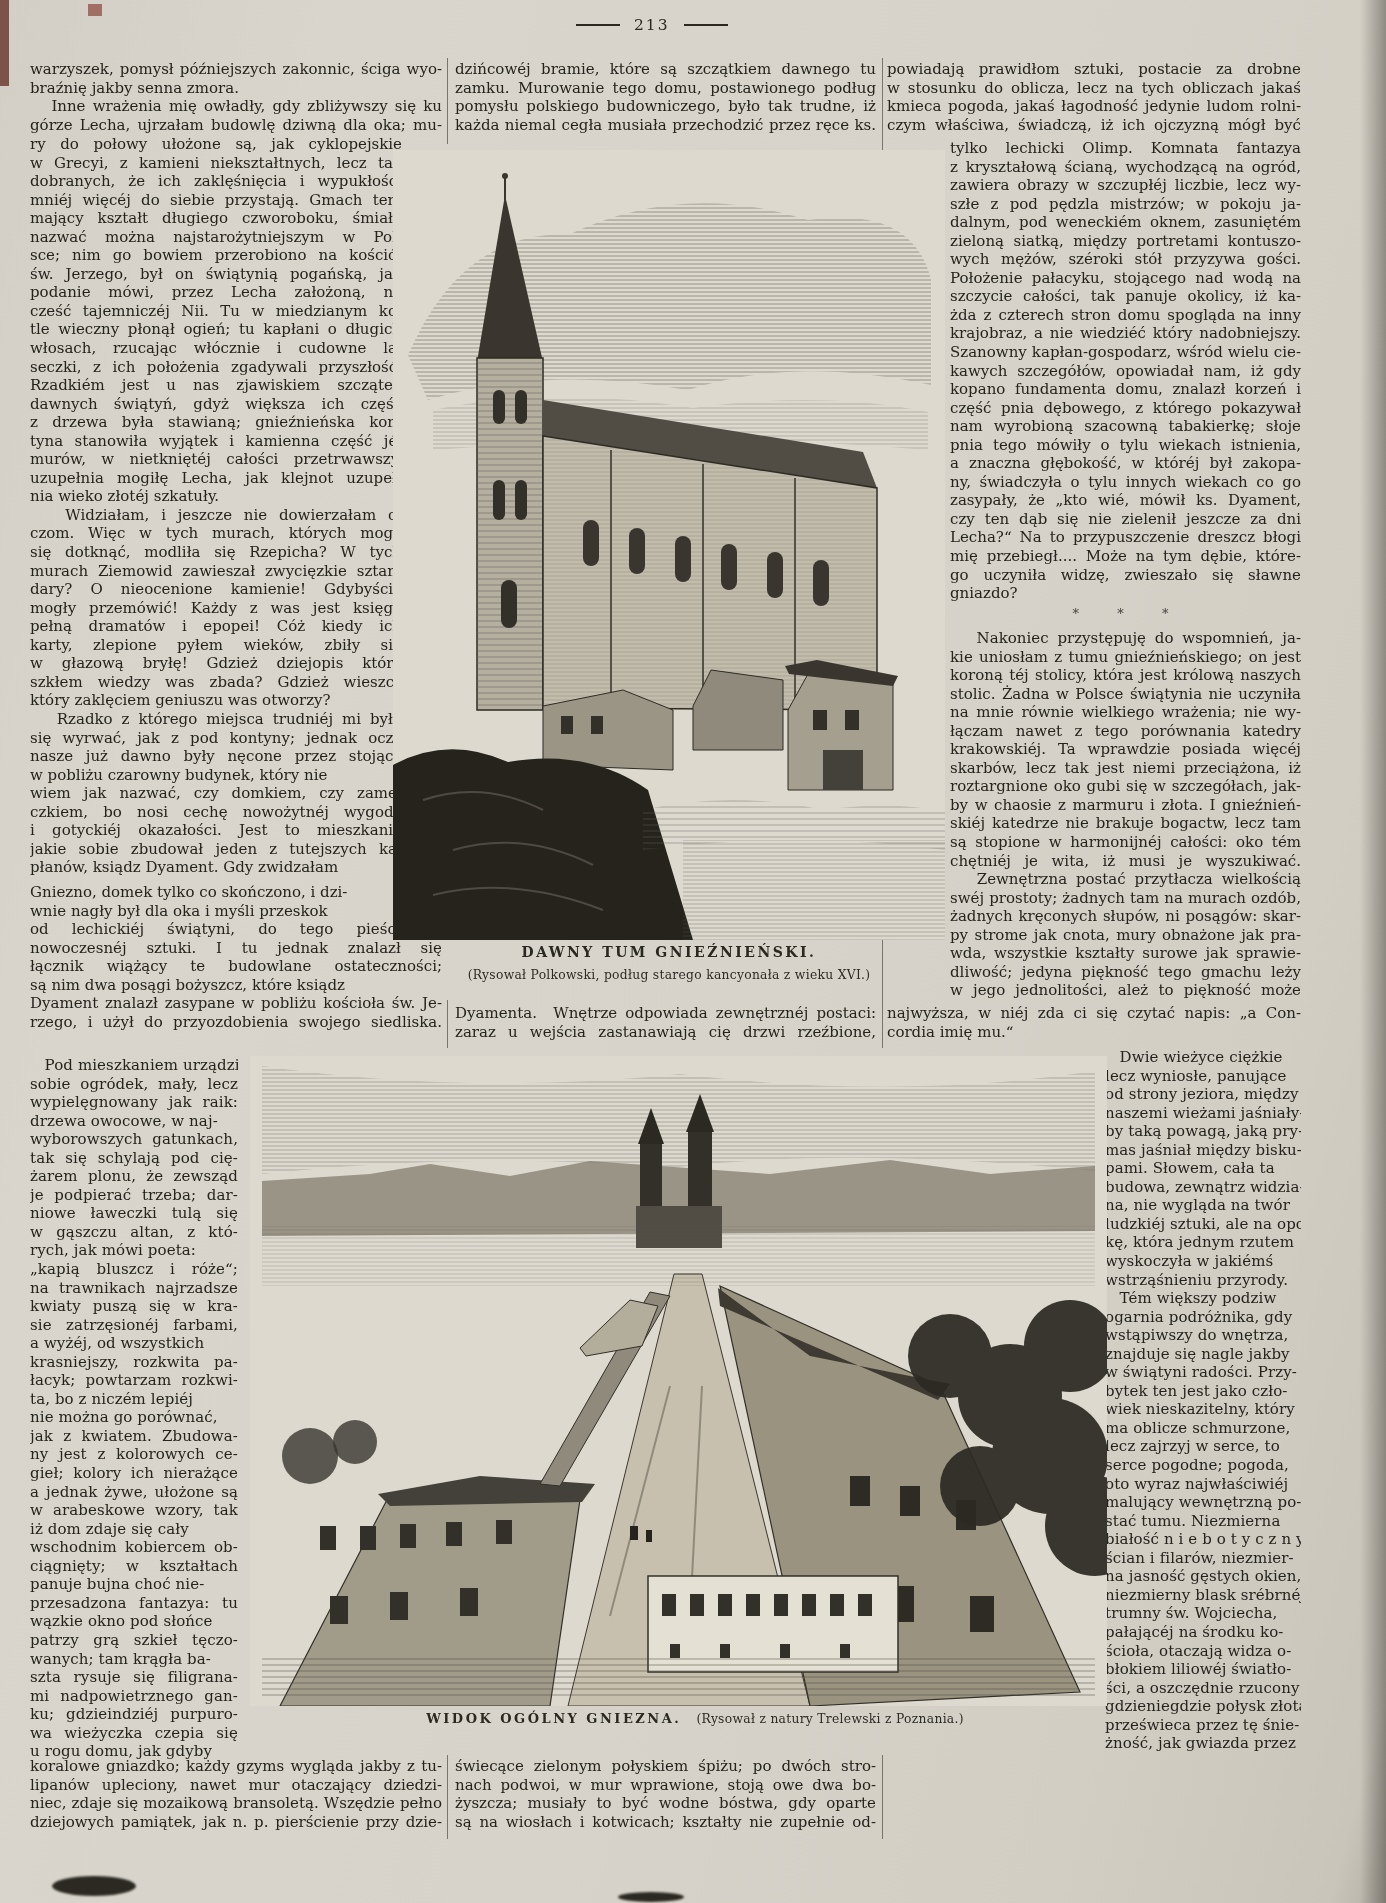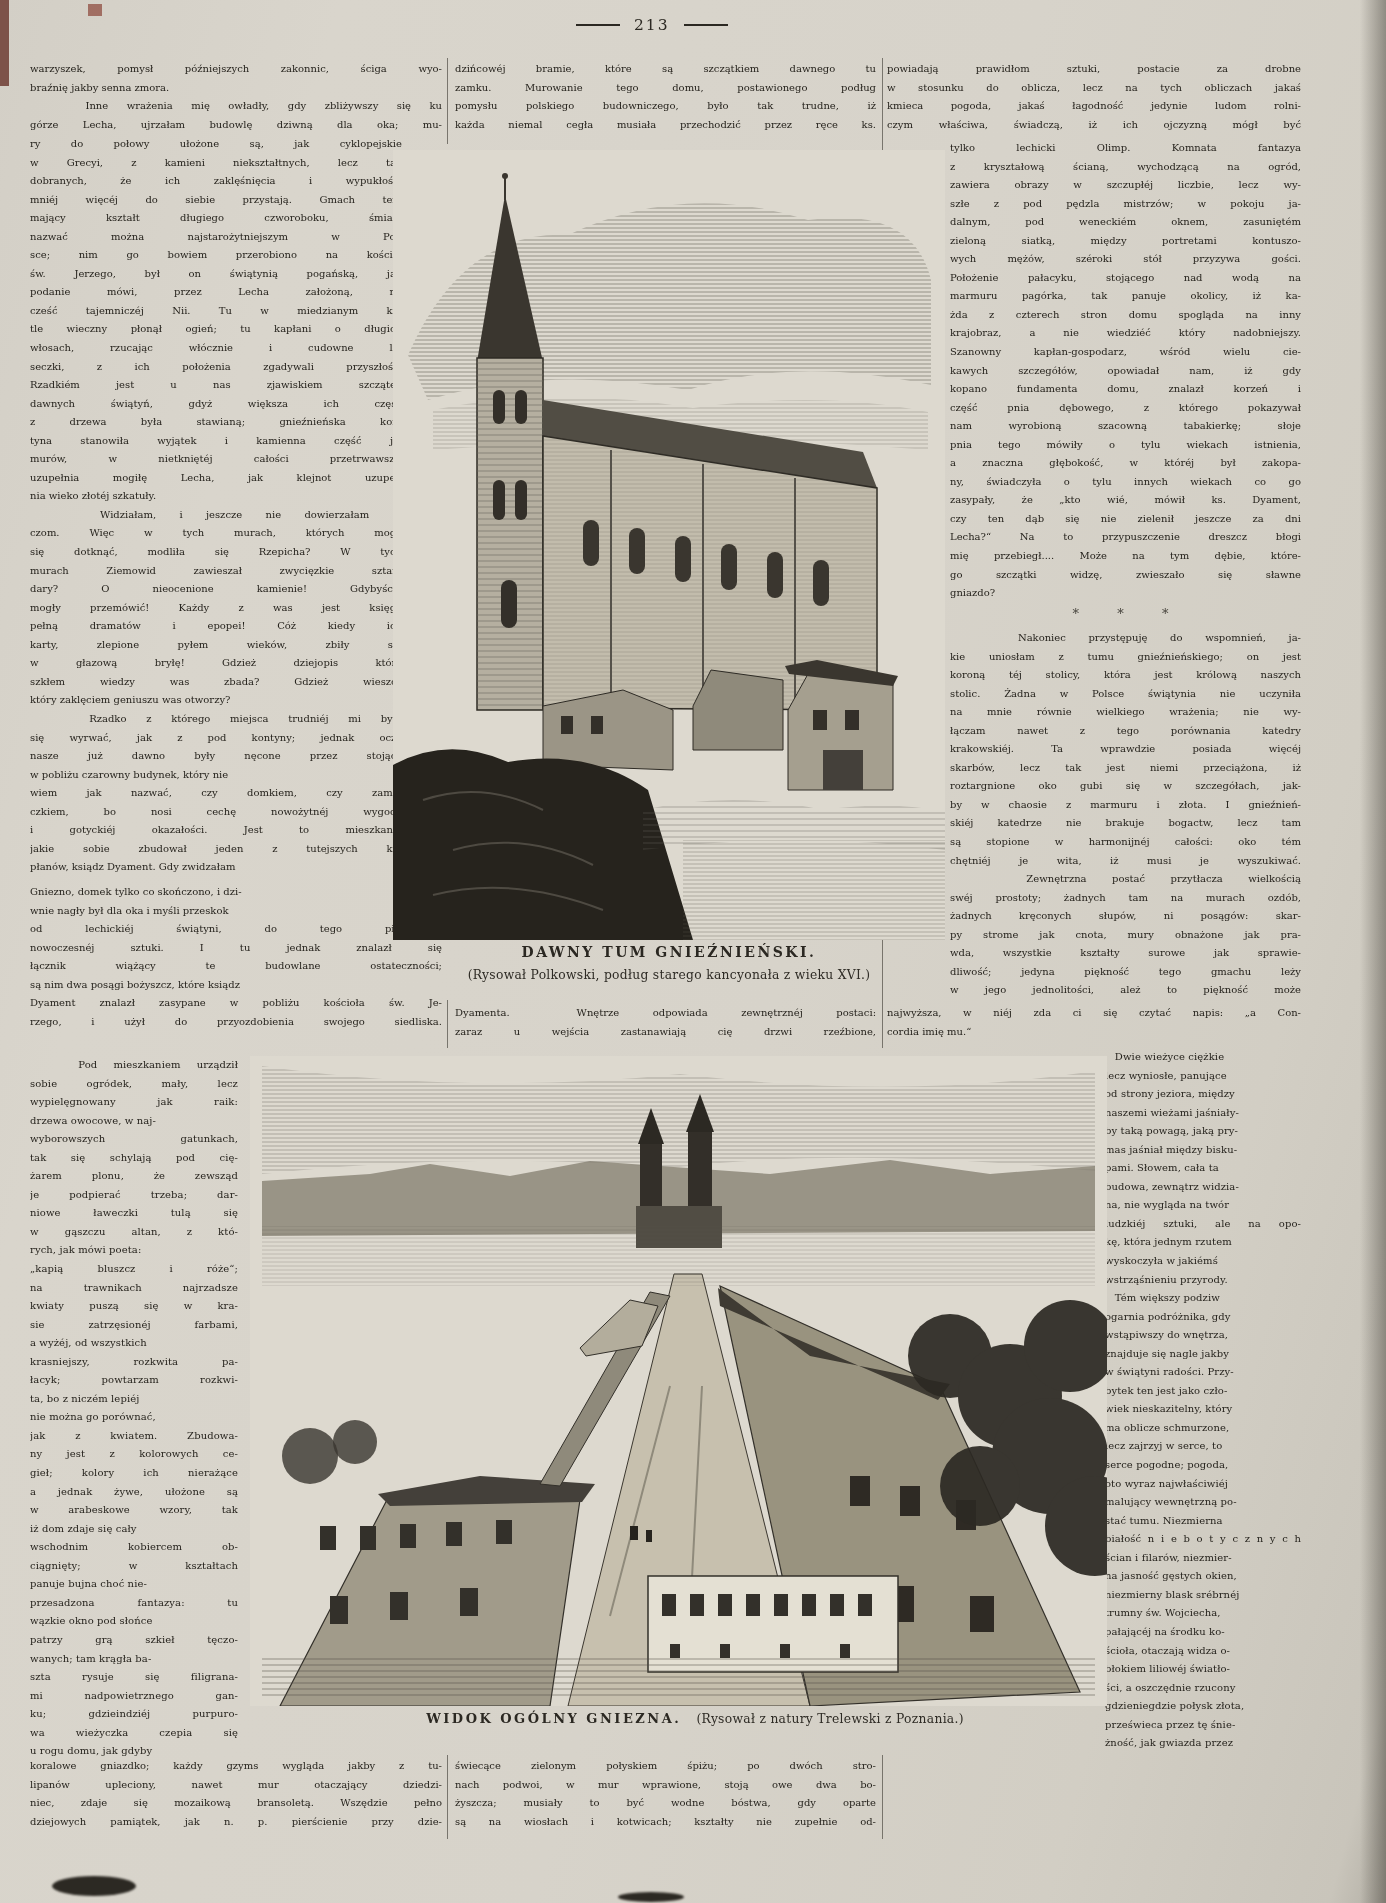--- a/index.html
+++ b/index.html
@@ -2,21 +2,21 @@
 <html><head>
 <meta charset="utf-8">
 <style>
   html,body{margin:0;padding:0;background:#4a4742;}
   #page{
     position:relative;width:1386px;height:1903px;overflow:hidden;
     background:linear-gradient(105deg,#d3cfc6 0%,#d9d5cc 18%,#d7d3ca 55%,#d2cec4 82%,#c9c5bb 97%,#b2aea4 100%);
     font-family:"DejaVu Serif","Liberation Serif",serif;color:#26231d;
   }
   .blk{position:absolute;}
-  .txt{font-size:10px;line-height:18.55px;}
+  .txt{font-size:15px;line-height:18.55px;}
   .txt .ln{text-align:justify;text-align-last:justify;height:18.55px;overflow:hidden;white-space:nowrap;}
   .txt .ln.shortln{text-align-last:left;}
   .narrow .ln{letter-spacing:.1px;}
   .pgnum{display:flex;align-items:center;gap:14px;font-size:15.5px;letter-spacing:2px;color:#2b2822;}
   .pgnum .rule{width:44px;height:2px;background:#2b2822;}
   .vrule{position:absolute;width:1px;background:#45423b;opacity:.65;}
   .cap-title{font-size:14px;letter-spacing:2.5px;font-weight:bold;color:#2b2822;text-align:center;}
   .cap-credit{font-size:12.3px;letter-spacing:.3px;color:#2e2b25;text-align:center;}
   .sep{ text-align:center;font-size:13px;letter-spacing:10px;color:#45423b;height:26px;line-height:26px;}
   .engraving{position:absolute;background:#ddd9cf;}
@@ -234,36 +234,36 @@
     </div>
   <div class="blk txt" style="left:950px;top:139px;width:351px;">
       <div class="ln">tylko lechicki Olimp. Komnata fantazya</div>
       <div class="ln">z kryształową ścianą, wychodzącą na ogród,</div>
       <div class="ln">zawiera obrazy w szczupłéj liczbie, lecz wy-</div>
       <div class="ln">szłe z pod pędzla mistrzów; w pokoju ja-</div>
       <div class="ln">dalnym, pod weneckiém oknem, zasuniętém</div>
       <div class="ln">zieloną siatką, między portretami kontuszo-</div>
       <div class="ln">wych mężów, széroki stół przyzywa gości.</div>
       <div class="ln">Położenie pałacyku, stojącego nad wodą na</div>
-      <div class="ln">marmuru pagórka, tak panuje okolicy, iż ka-</div>
+      <div class="ln">szczycie całości, tak panuje okolicy, iż ka-</div>
       <div class="ln">żda z czterech stron domu spogląda na inny</div>
       <div class="ln">krajobraz, a nie wiedziéć który nadobniejszy.</div>
       <div class="ln">Szanowny kapłan-gospodarz, wśród wielu cie-</div>
       <div class="ln">kawych szczegółów, opowiadał nam, iż gdy</div>
       <div class="ln">kopano fundamenta domu, znalazł korzeń i</div>
       <div class="ln">część pnia dębowego, z którego pokazywał</div>
       <div class="ln">nam wyrobioną szacowną tabakierkę; słoje</div>
       <div class="ln">pnia tego mówiły o tylu wiekach istnienia,</div>
       <div class="ln">a znaczna głębokość, w któréj był zakopa-</div>
       <div class="ln">ny, świadczyła o tylu innych wiekach co go</div>
       <div class="ln">zasypały, że „kto wié, mówił ks. Dyament,</div>
       <div class="ln">czy ten dąb się nie zielenił jeszcze za dni</div>
       <div class="ln">Lecha?“ Na to przypuszczenie dreszcz błogi</div>
       <div class="ln">mię przebiegł.... Może na tym dębie, które-</div>
-      <div class="ln">go szczątki widzę, zwieszało się sławne</div>
+      <div class="ln">go uczyniła widzę, zwieszało się sławne</div>
       <div class="ln shortln">gniazdo?</div>
     </div>
   <div class="blk sep" style="left:950px;top:601px;width:351px;">*&nbsp;&nbsp;*&nbsp;&nbsp;*</div>
   <div class="blk txt" style="left:950px;top:629px;width:351px;">
       <div class="ln">&nbsp;&nbsp;&nbsp;Nakoniec przystępuję do wspomnień, ja-</div>
       <div class="ln">kie uniosłam z tumu gnieźnieńskiego; on jest</div>
       <div class="ln">koroną téj stolicy, która jest królową naszych</div>
       <div class="ln">stolic. Żadna w Polsce świątynia nie uczyniła</div>
       <div class="ln">na mnie równie wielkiego wrażenia; nie wy-</div>
       <div class="ln">łączam nawet z tego porównania katedry</div>

